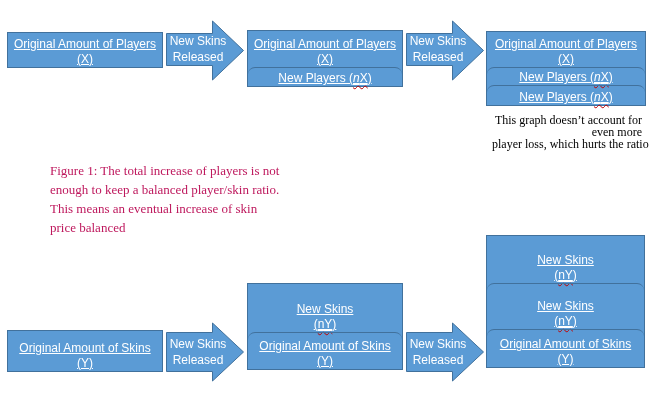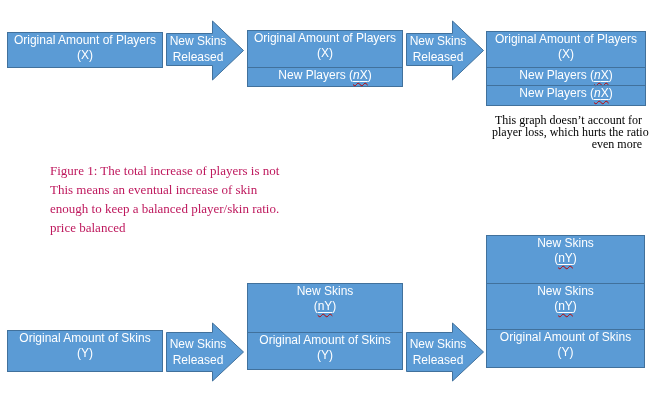--- a/index.html
+++ b/index.html
@@ -3,22 +3,22 @@
 <meta charset="utf-8">
 <style>
   html,body{margin:0;padding:0;background:#fff;}
   .canvas{position:relative;width:650px;height:401px;background:#ffffff;overflow:hidden;
           font-family:"Liberation Sans","DejaVu Sans",sans-serif;}
 
   
   .box{position:absolute;display:flex;flex-direction:column;box-sizing:border-box;
        background:var(--fill);border:1px solid var(--line);color:var(--stext);
        font-size:12px;text-align:center;}
-  .box-row{display:flex;flex-direction:column;justify-content:flex-start;box-sizing:border-box;flex:0 0 auto;}
-  .box-row + .box-row{border-top:1px solid var(--line);}
+  .box-row{display:flex;flex-direction:column;justify-content:flex-end;box-sizing:border-box;flex:0 0 auto;text-decoration:underline;}
+  .box-row + .box-row{border-top:1px solid var(--line);border-radius:7px;}
   .box .box-row:last-child{flex:1 1 auto;}
   .box-line{line-height:15px;white-space:nowrap;}
 
   #box-t1{left:7px;top:32px;width:156px;height:36px;}
   #box-t2{left:247px;top:30px;width:156px;height:57px;}
   #box-t3{left:486px;top:31px;width:160px;height:75px;}
   #box-b1{left:7px;top:330px;width:156px;height:42px;}
   #box-b2{left:247px;top:283px;width:156px;height:87px;}
   #box-b3{left:486px;top:235px;width:159px;height:133px;}
 
@@ -107,28 +107,28 @@
       <div class="box-row">
         <div class="box-line">New Players (<span class="sq"><span class="wu"><i>n</i></span></span><span class="sq"><span class="wu">X</span></span>)</div>
       </div>
       <div class="box-row">
         <div class="box-line">New Players (<span class="sq"><span class="wu"><i>n</i></span></span><span class="sq"><span class="wu">X</span></span>)</div>
       </div>
     </div>
 
   <div class="note">
       <div>This graph doesn’t account for</div>
+      <div>even more</div>
       <div>player loss, which hurts the ratio</div>
-      <div>even more</div>
     </div>
 
   <div class="caption">
       <div>Figure 1: The total increase of players is not</div>
+      <div>enough to keep a balanced player/skin ratio.</div>
       <div>This means an eventual increase of skin</div>
-      <div>enough to keep a balanced player/skin ratio.</div>
       <div>price balanced</div>
     </div>
 
   <div class="box" id="box-b1">
       <div class="box-row">
         <div class="box-line">Original Amount of Skins</div>
         <div class="box-line">(Y)</div>
       </div>
     </div>
 

